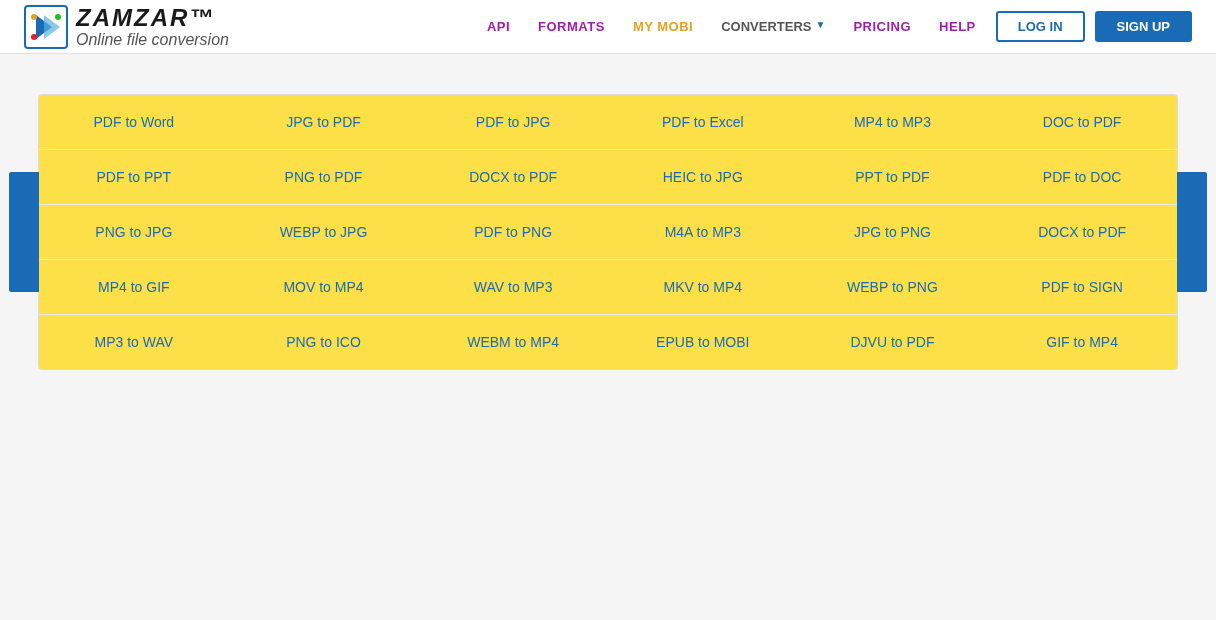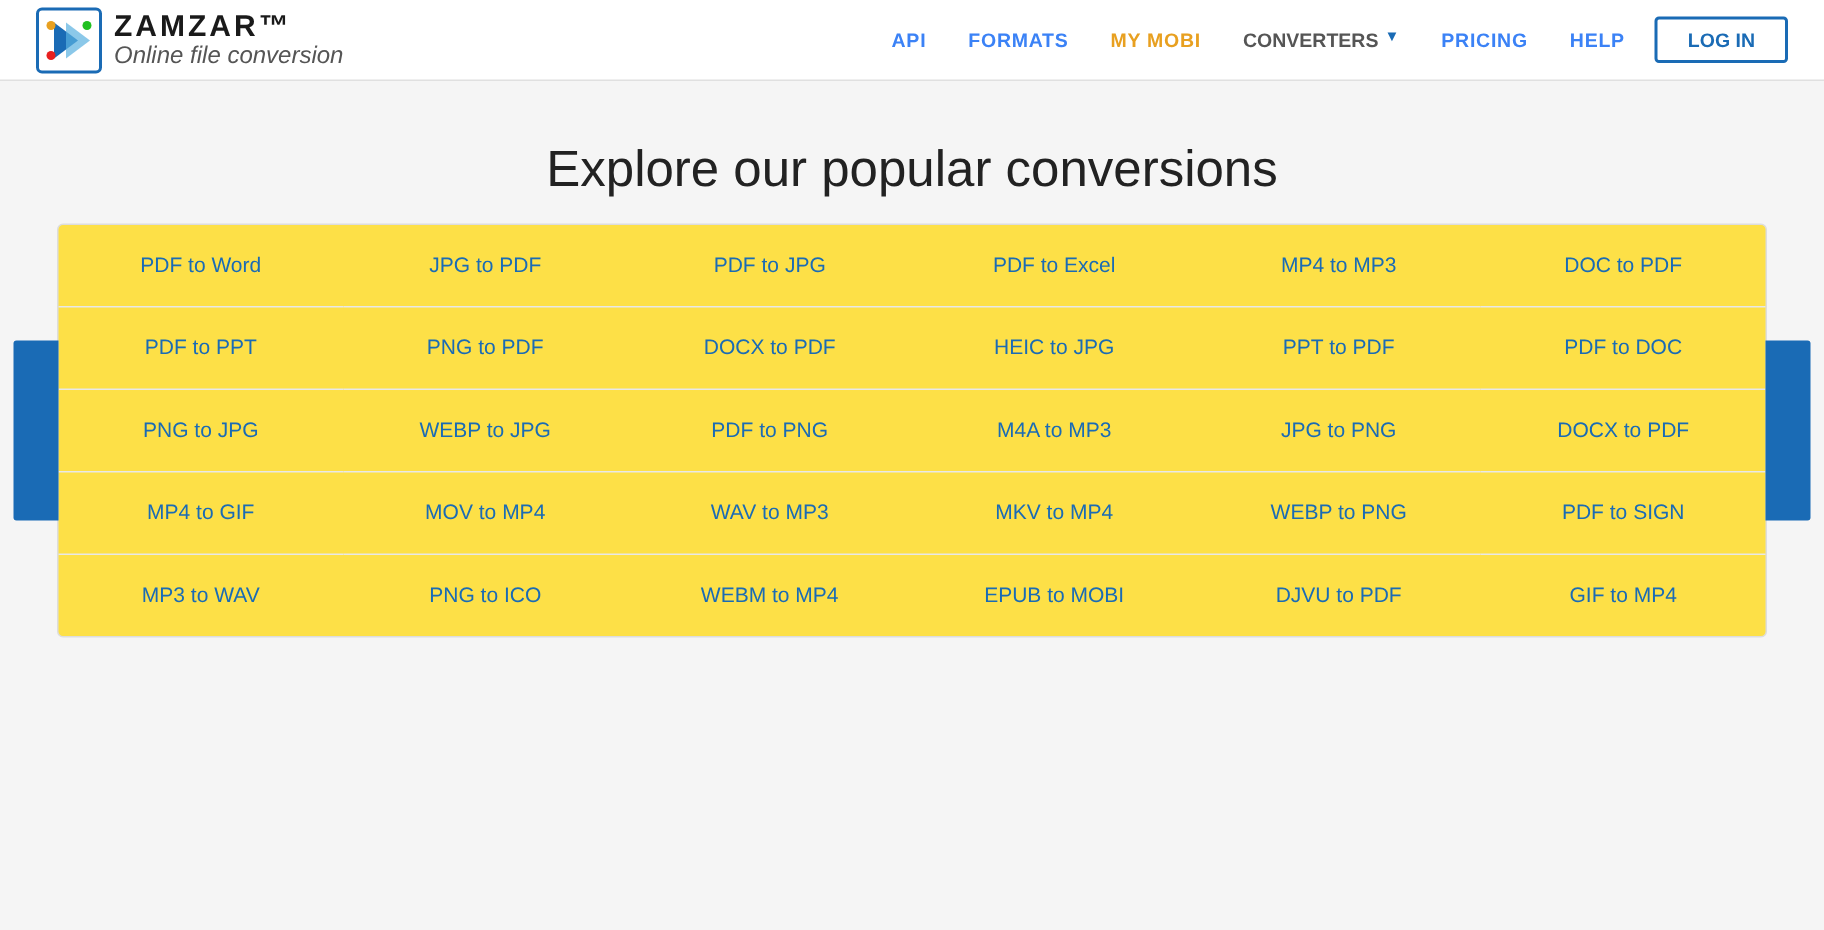--- a/index.html
+++ b/index.html
@@ -32,41 +32,42 @@
       justify-content: center;
       background: #fff;
       overflow: hidden;
     }
     .logo-text {
       display: flex;
       flex-direction: column;
       line-height: 1.1;
     }
     .logo-brand {
-      font-size: 20px;
+      font-size: 24px;
       font-weight: bold;
       color: #1a1a1a;
       letter-spacing: 2px;
+      font-style: italic;
     }
     .logo-sub {
       font-size: 16px;
       color: #555;
       font-style: italic;
     }
 
     nav {
       display: flex;
       align-items: center;
       gap: 28px;
     }
     .nav-link {
       text-decoration: none;
       font-size: 13px;
       font-weight: 600;
-      color: #3b82f6;
+      color: #a21caf;
       letter-spacing: 0.5px;
       cursor: pointer;
     }
     .nav-link.active { color: #e8a020; }
     .nav-link-converters {
       display: flex;
       gap: 4px;
       color: #555;
       font-size: 13px;
       font-weight: 600;
@@ -200,24 +201,24 @@
     <a class="nav-link active" href="#">MY MOBI</a>
     <a class="nav-link-converters" href="#">
       <span>CONVERTERS</span>
       <span class="dropdown-arrow">▼</span>
     </a>
     <a class="nav-link" href="#">PRICING</a>
     <a class="nav-link" href="#">HELP</a>
   </nav>
 
   <button class="btn-login">LOG IN</button>
+  <button class="btn-signup">SIGN UP</button>
 </header>
 
 <main>
-  <h1 class="page-title">Explore our popular conversions</h1>
 
   <div class="conversions-card">
     <table class="conversions-table">
       <tbody id="conversions-body">
           <tr>
             <td><a class="conv-link" href="#">PDF to Word</a></td>
             <td><a class="conv-link" href="#">JPG to PDF</a></td>
             <td><a class="conv-link" href="#">PDF to JPG</a></td>
             <td><a class="conv-link" href="#">PDF to Excel</a></td>
             <td><a class="conv-link" href="#">MP4 to MP3</a></td>

